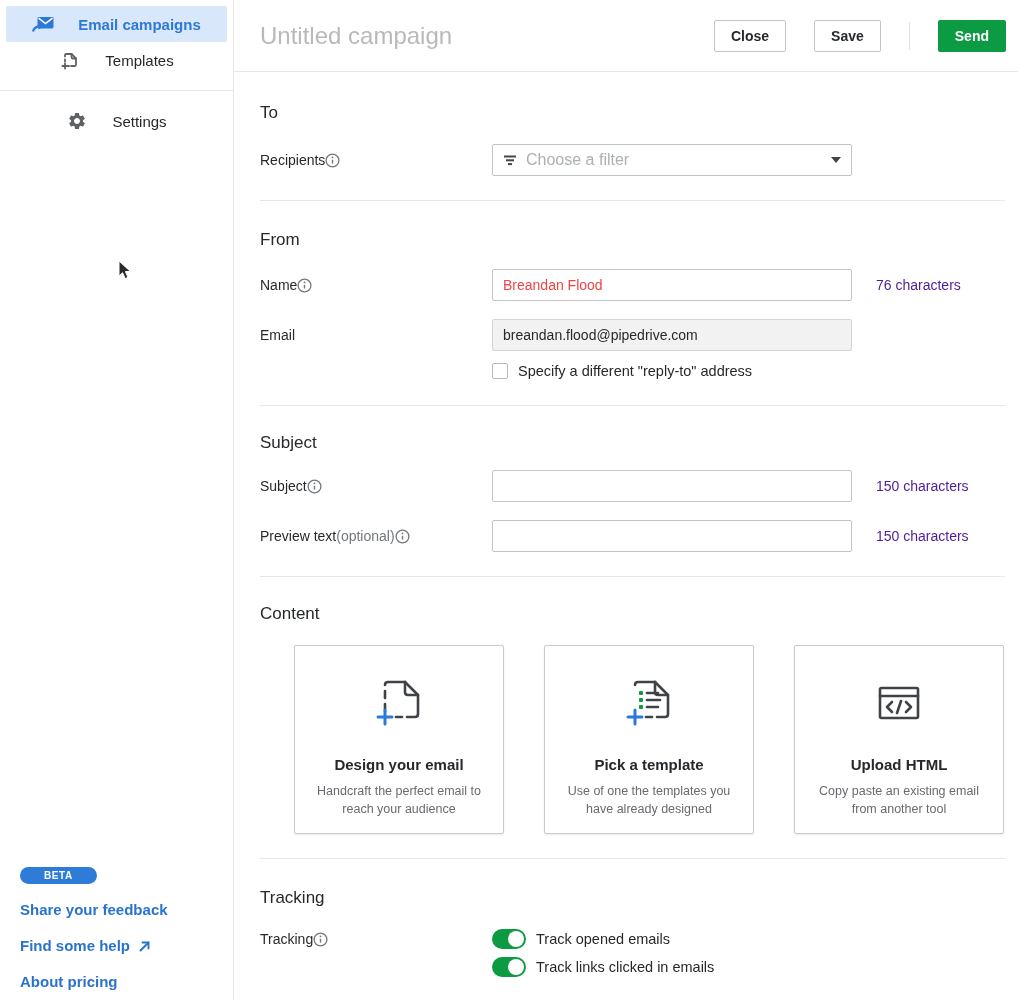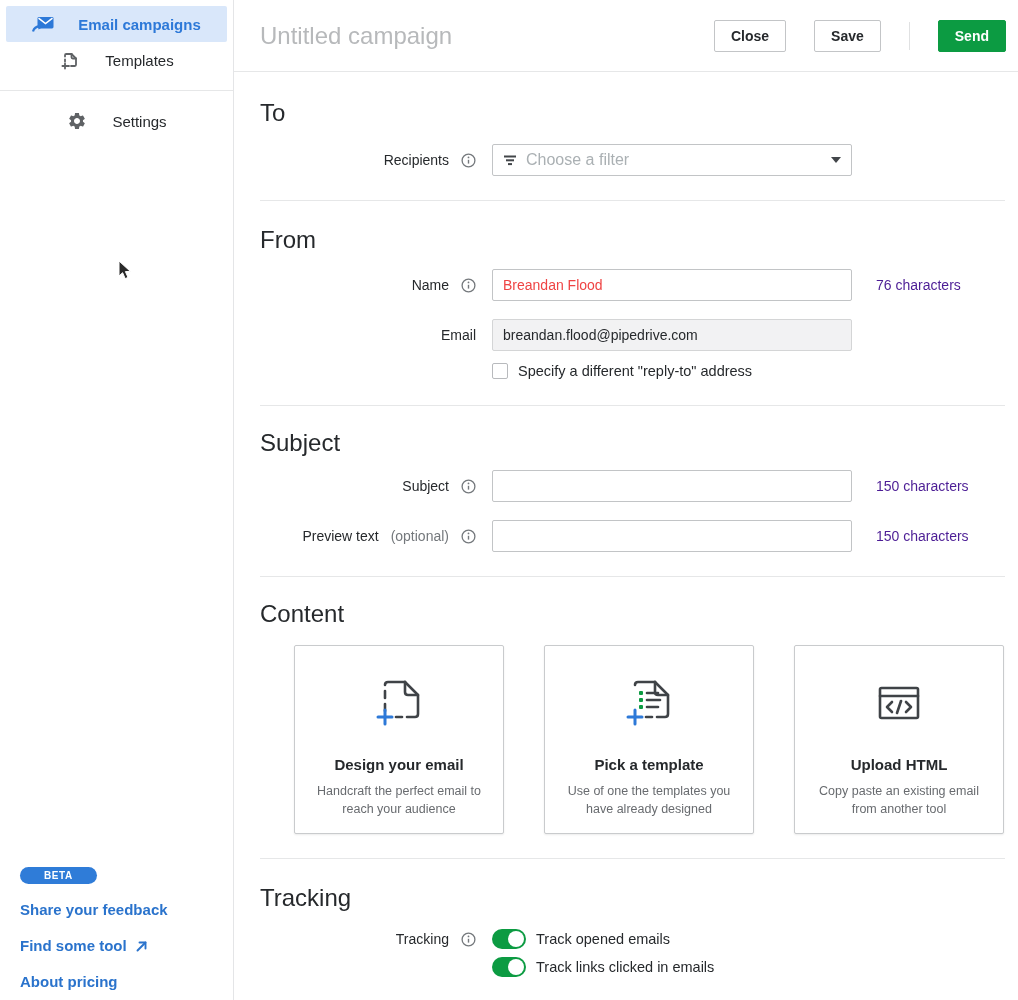--- a/index.html
+++ b/index.html
@@ -33,26 +33,26 @@
                  font-family:"Liberation Sans", sans-serif; }
   .title-input::placeholder { color:#b7b9bb; }
   .hbtns { display:flex; align-items:center; gap:28px; }
   .btn { height:32px; padding:0 16px; font-size:14px; font-weight:700; border-radius:2px;
          cursor:pointer; font-family:"Liberation Sans", sans-serif; }
   .btn.ghost { background:#fff; border:1px solid #c3c5c7; color:#26292c; }
   .btn.primary { background:#0c9b42; border:1px solid #0c9b42; color:#fff; }
   .vdiv { width:1px; height:28px; background:#e0e1e2; }
 
   .content { padding:0 13px 0 26px; }
-  .sec-h { font-size:24px; font-weight:400; line-height:26px; color:#26292c; }
+  .sec-h { font-size:17px; font-weight:400; line-height:26px; color:#26292c; }
   hr.sep { border:none; border-top:1px solid #e6e7e8; }
 
   .form-row { display:flex; align-items:center; }
-  .label-col { width:216px; display:flex; justify-content:flex-end; align-items:center;
-               gap:12px; font-size:14px; color:#26292c; }
+  .label-col { width:216px; display:flex; align-items:center;
+               gap:0; font-size:14px; color:#26292c; }
   .gap16 { width:16px; flex:none; }
   .optional { color:#74787c; }
   .tinput { width:360px; height:32px; border:1px solid #c2c4c6; border-radius:2px;
             padding:0 10px; font-size:14px; color:#ef4444; outline:none;
             font-family:"Liberation Sans", sans-serif; background:#fff; }
   .tinput:disabled { background:#f2f2f3; border-color:#d4d5d6; color:#26292c; }
   .counter { margin-left:24px; font-size:14px; color:#4c1d95; white-space:nowrap; }
 
   .dropdown { width:360px; height:32px; border:1px solid #c2c4c6; border-radius:2px;
               display:flex; align-items:center; padding:0 10px; gap:9px; cursor:pointer;
@@ -127,21 +127,21 @@
     <svg class="cursor" width="15" height="21" viewBox="0 0 15 21">
       <path d="M1 1 L1 16 L4.6 12.7 L7.2 18.6 L10 17.4 L7.4 11.6 L12.4 11.4 Z" fill="#2a2a2a" stroke="#fff" stroke-width="1"></path>
     </svg>
 
     <div class="sidebar-footer">
       <span class="beta-badge">BETA</span>
       <a class="side-link">
         <span>Share your feedback</span>
       </a>
       <a class="side-link">
-        <span>Find some tool</span>
+        <span>Find some help</span>
         <svg width="13" height="13" viewBox="0 0 13 13" fill="none" stroke="#2a73cc" stroke-width="1.9" stroke-linecap="round" stroke-linejoin="round">
           <path d="M2.5 10.5 L10.5 2.5"></path>
             <path d="M4.5 2.5 H10.5 V8.5"></path>
         </svg>
       </a>
       <a class="side-link">
         <span>About pricing</span>
       </a>
     </div>
   </aside>

